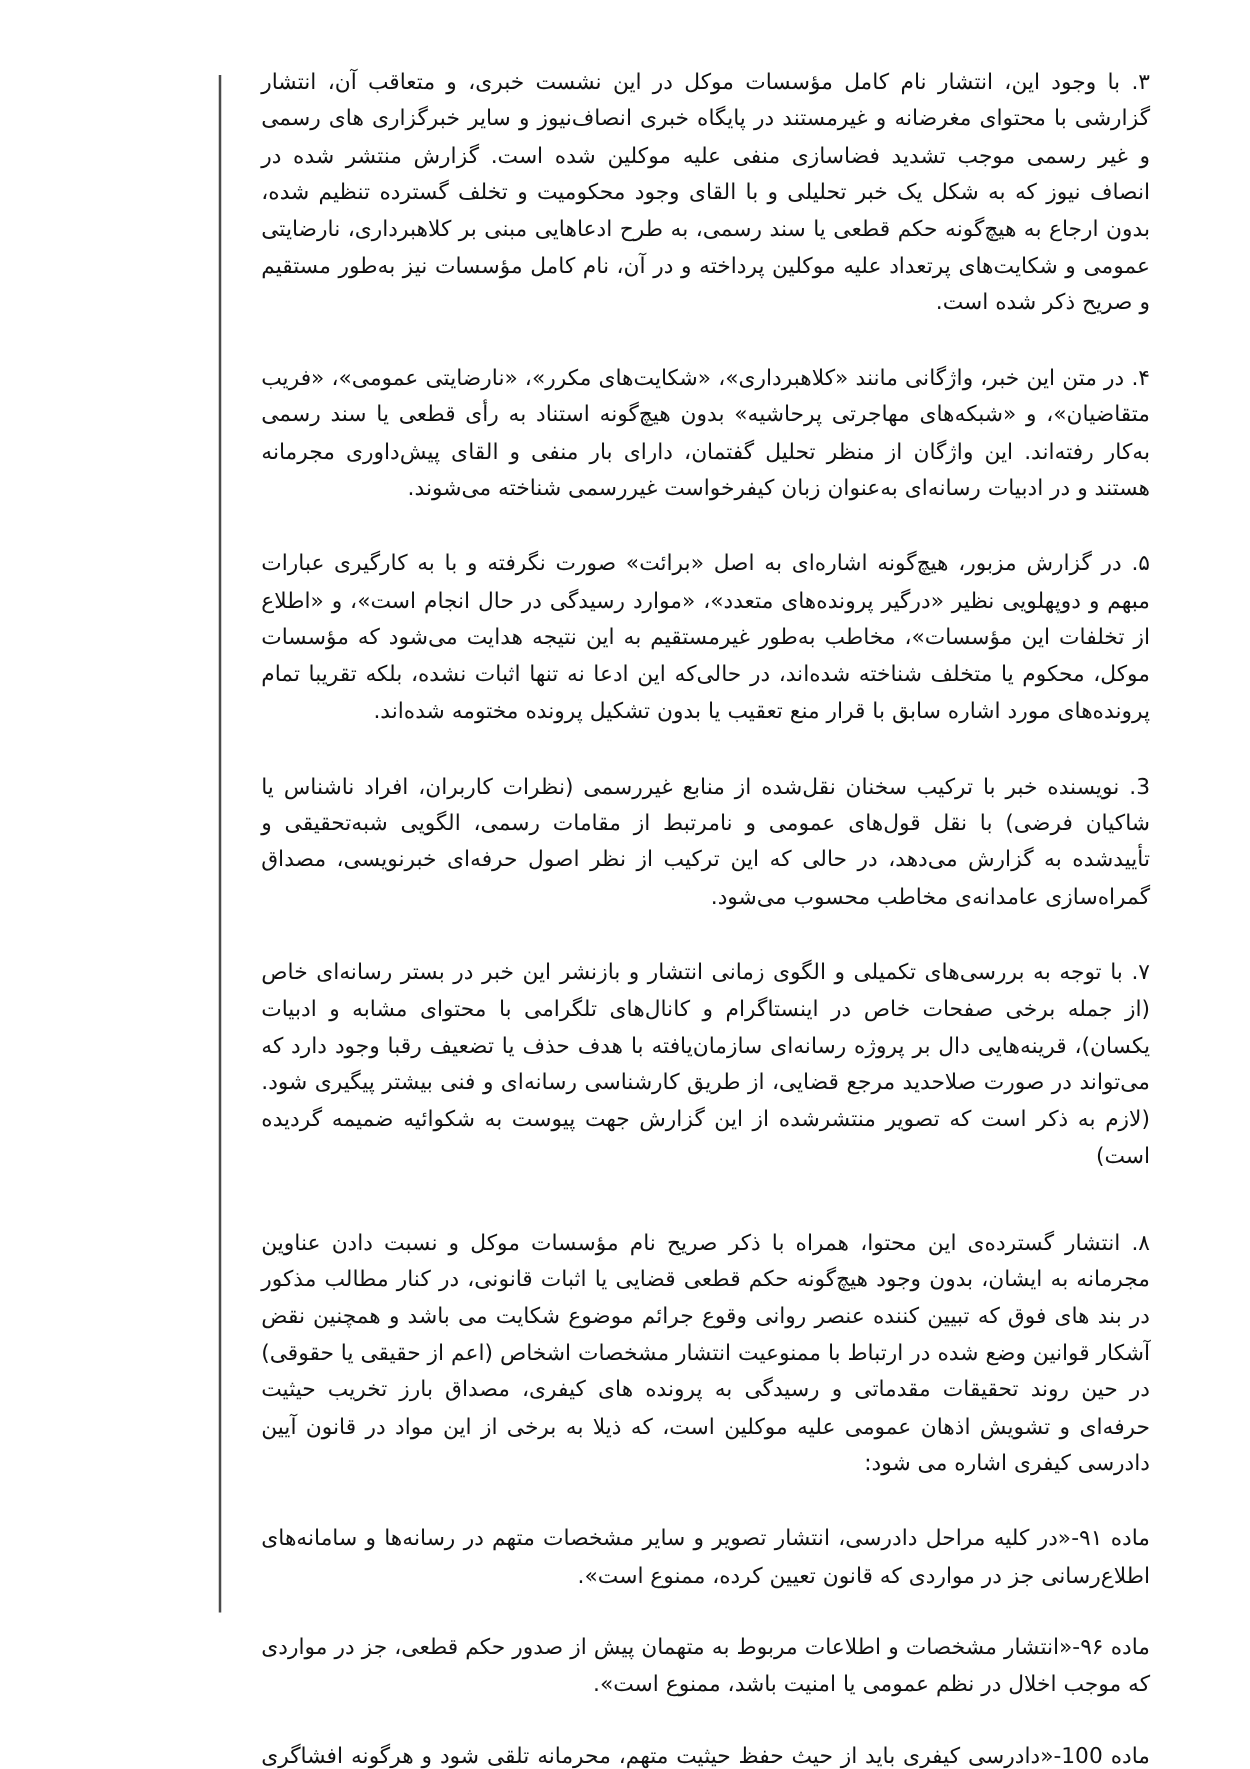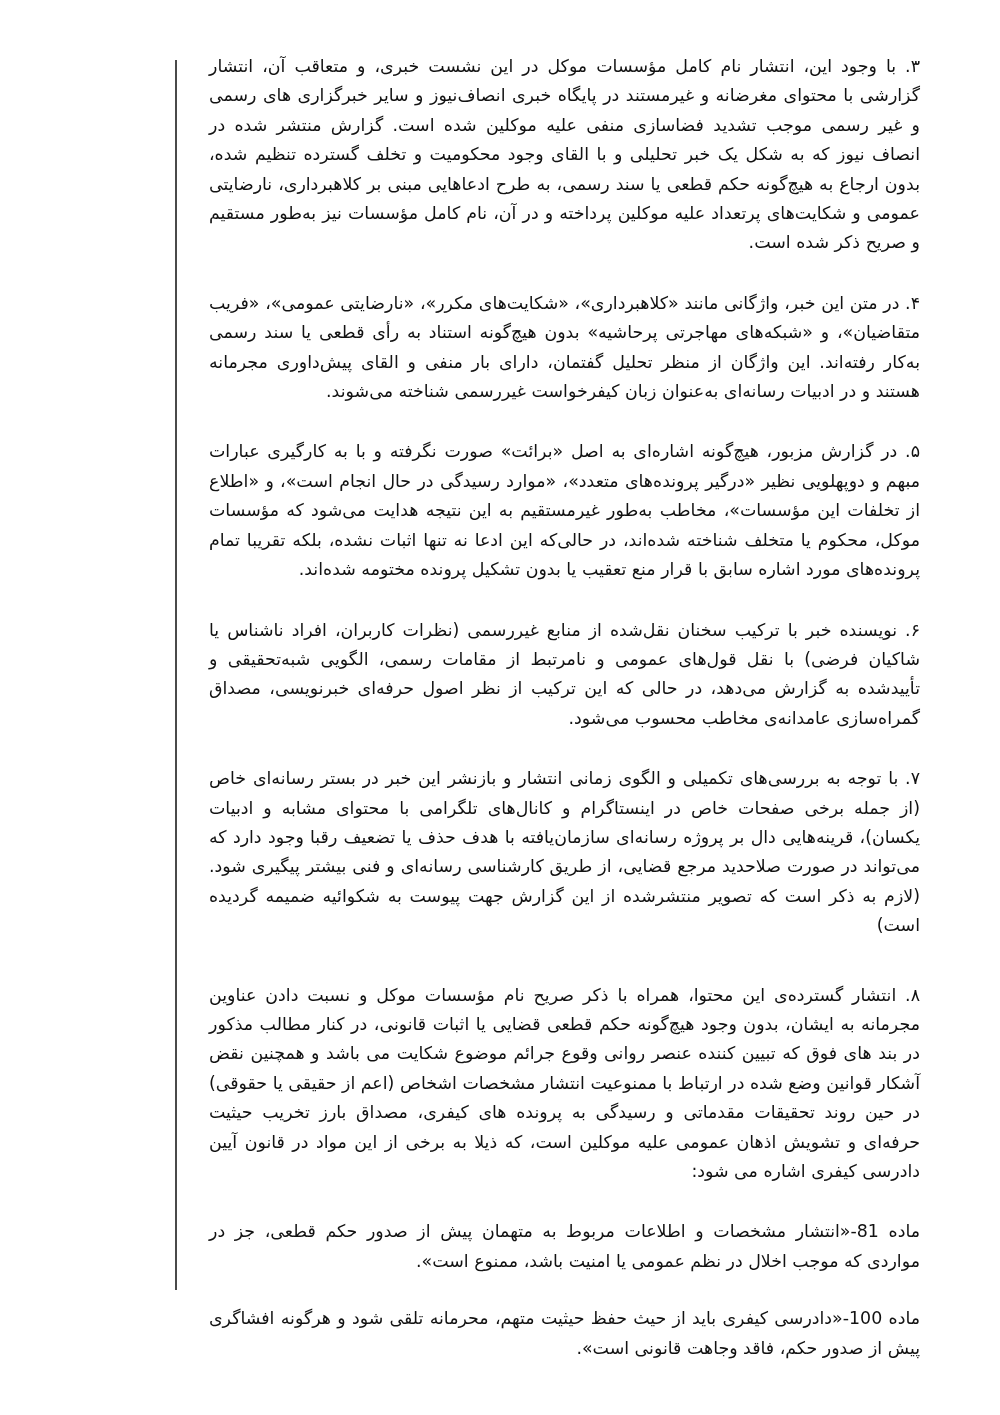--- a/index.html
+++ b/index.html
@@ -65,25 +65,26 @@
   <div class="left-rule"></div>
 
   <div class="content">
 
     <p class="para">۳. با وجود این، انتشار نام کامل مؤسسات موکل در این نشست خبری، و متعاقب آن، انتشار گزارشی با محتوای مغرضانه و غیرمستند در پایگاه خبری انصاف‌نیوز و سایر خبرگزاری های رسمی و غیر رسمی موجب تشدید فضاسازی منفی علیه موکلین شده است. گزارش منتشر شده در انصاف نیوز که به شکل یک خبر تحلیلی و با القای وجود محکومیت و تخلف گسترده تنظیم شده، بدون ارجاع به هیچ‌گونه حکم قطعی یا سند رسمی، به طرح ادعاهایی مبنی بر کلاهبرداری، نارضایتی عمومی و شکایت‌های پرتعداد علیه موکلین پرداخته و در آن، نام کامل مؤسسات نیز به‌طور مستقیم و صریح ذکر شده است.</p>
 
     <p class="para">۴. در متن این خبر، واژگانی مانند «کلاهبرداری»، «شکایت‌های مکرر»، «نارضایتی عمومی»، «فریب متقاضیان»، و «شبکه‌های مهاجرتی پرحاشیه» بدون هیچ‌گونه استناد به رأی قطعی یا سند رسمی به‌کار رفته‌اند. این واژگان از منظر تحلیل گفتمان، دارای بار منفی و القای پیش‌داوری مجرمانه هستند و در ادبیات رسانه‌ای به‌عنوان زبان کیفرخواست غیررسمی شناخته می‌شوند.</p>
 
     <p class="para">۵. در گزارش مزبور، هیچ‌گونه اشاره‌ای به اصل «برائت» صورت نگرفته و با به کارگیری عبارات مبهم و دوپهلویی نظیر «درگیر پرونده‌های متعدد»، «موارد رسیدگی در حال انجام است»، و «اطلاع از تخلفات این مؤسسات»، مخاطب به‌طور غیرمستقیم به این نتیجه هدایت می‌شود که مؤسسات موکل، محکوم یا متخلف شناخته شده‌اند، در حالی‌که این ادعا نه تنها اثبات نشده، بلکه تقریبا تمام پرونده‌های مورد اشاره سابق با قرار منع تعقیب یا بدون تشکیل پرونده مختومه شده‌اند.</p>
 
-    <p class="para">۶. نویسنده خبر با ترکیب سخنان نقل‌شده از منابع غیررسمی (نظرات کاربران، افراد ناشناس یا شاکیان فرضی) با نقل قول‌های عمومی و نامرتبط از مقامات رسمی، الگویی شبه‌تحقیقی و تأییدشده به گزارش می‌دهد، در حالی که این ترکیب از نظر اصول حرفه‌ای خبرنویسی، مصداق گمراه‌سازی عامدانه‌ی مخاطب محسوب می‌شود.</p>
+    <p class="para">3. نویسنده خبر با ترکیب سخنان نقل‌شده از منابع غیررسمی (نظرات کاربران، افراد ناشناس یا شاکیان فرضی) با نقل قول‌های عمومی و نامرتبط از مقامات رسمی، الگویی شبه‌تحقیقی و تأییدشده به گزارش می‌دهد، در حالی که این ترکیب از نظر اصول حرفه‌ای خبرنویسی، مصداق گمراه‌سازی عامدانه‌ی مخاطب محسوب می‌شود.</p>
 
     <p class="para gap-lg">۷. با توجه به بررسی‌های تکمیلی و الگوی زمانی انتشار و بازنشر این خبر در بستر رسانه‌ای خاص (از جمله برخی صفحات خاص در اینستاگرام و کانال‌های تلگرامی با محتوای مشابه و ادبیات یکسان)، قرینه‌هایی دال بر پروژه رسانه‌ای سازمان‌یافته با هدف حذف یا تضعیف رقبا وجود دارد که می‌تواند در صورت صلاحدید مرجع قضایی، از طریق کارشناسی رسانه‌ای و فنی بیشتر پیگیری شود. (لازم به ذکر است که تصویر منتشرشده از این گزارش جهت پیوست به شکوائیه ضمیمه گردیده است)</p>
 
     <p class="para">۸. انتشار گسترده‌ی این محتوا، همراه با ذکر صریح نام مؤسسات موکل و نسبت دادن عناوین مجرمانه به ایشان، بدون وجود هیچ‌گونه حکم قطعی قضایی یا اثبات قانونی، در کنار مطالب مذکور در بند های فوق که تبیین کننده عنصر روانی وقوع جرائم موضوع شکایت می باشد و همچنین نقض آشکار قوانین وضع شده در ارتباط با ممنوعیت انتشار مشخصات اشخاص (اعم از حقیقی یا حقوقی) در حین روند تحقیقات مقدماتی و رسیدگی به پرونده های کیفری، مصداق بارز تخریب حیثیت حرفه‌ای و تشویش اذهان عمومی علیه موکلین است، که ذیلا به برخی از این مواد در قانون آیین دادرسی کیفری اشاره می شود:</p>
 
+    <p class="para article">ماده ۹۱-«در کلیه مراحل دادرسی، انتشار تصویر و سایر مشخصات متهم در رسانه‌ها و سامانه‌های اطلاع‌رسانی جز در مواردی که قانون تعیین کرده، ممنوع است».</p>
 
-    <p class="para article">ماده 81-«انتشار مشخصات و اطلاعات مربوط به متهمان پیش از صدور حکم قطعی، جز در مواردی که موجب اخلال در نظم عمومی یا امنیت باشد، ممنوع است».</p>
+    <p class="para article">ماده ۹۶-«انتشار مشخصات و اطلاعات مربوط به متهمان پیش از صدور حکم قطعی، جز در مواردی که موجب اخلال در نظم عمومی یا امنیت باشد، ممنوع است».</p>
 
     <p class="para article">ماده 100-«دادرسی کیفری باید از حیث حفظ حیثیت متهم، محرمانه تلقی شود و هرگونه افشاگری پیش از صدور حکم، فاقد وجاهت قانونی است».</p>
 
   </div>
 </div>
 
 </body></html>

